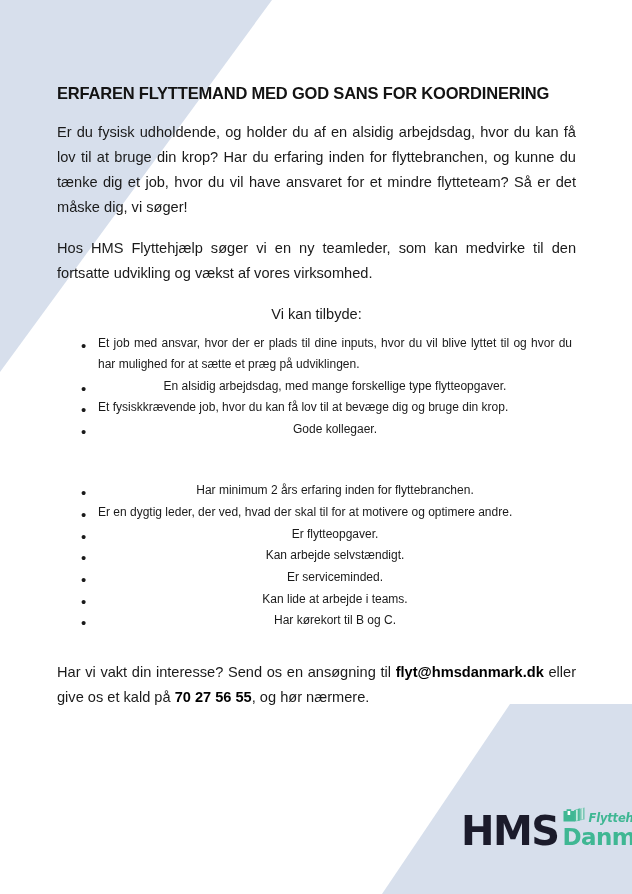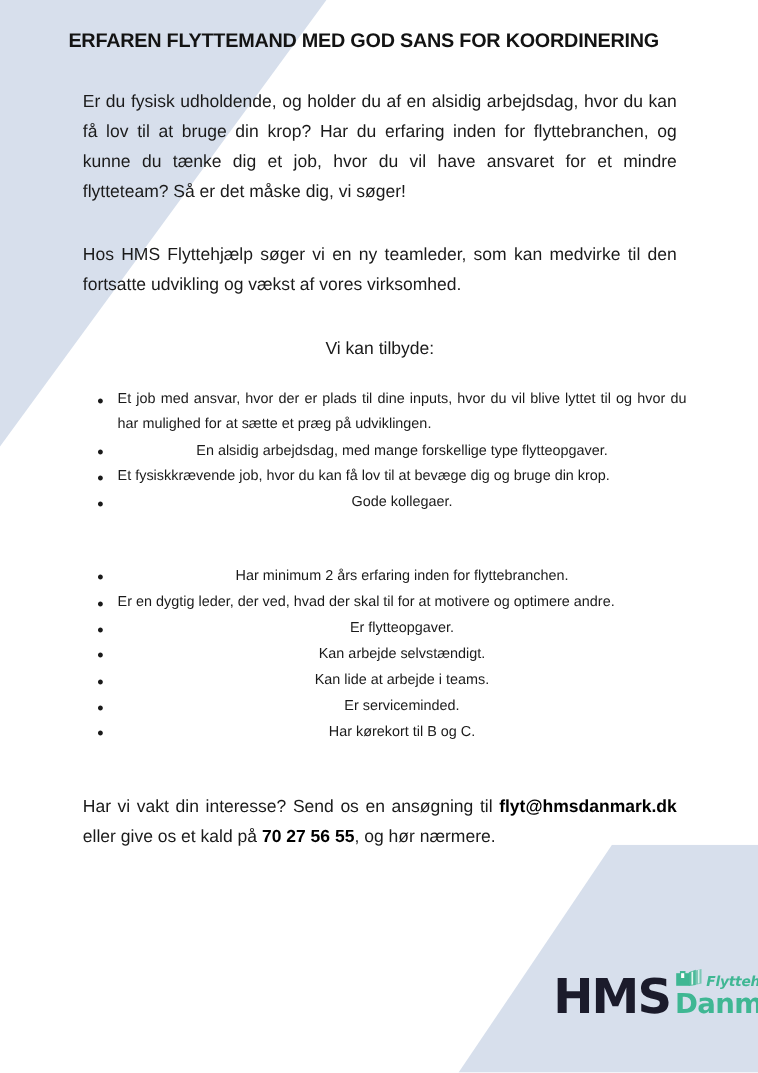--- a/index.html
+++ b/index.html
@@ -39,30 +39,30 @@
 
   
   #content {
     position: relative;
     z-index: 2;
     padding: 0 56px 0 57px;
   }
 
   #page-title {
     margin: 0;
-    padding-top: 24px;
+    padding-top: 83px;
     font-size: 16.5px;
     font-weight: bold;
     letter-spacing: -0.2px;
     color: #131313;
     line-height: 1.25;
   }
 
   p.para {
-    margin: 12px;
+    margin: 0;
     padding-top: 16px;
     font-size: 14.6px;
     line-height: 1.72;
     color: #1a1a1a;
     text-align: justify;
     text-justify: inter-word;
   }
   p.para.nojust {
     text-align: center;
   }
@@ -182,22 +182,22 @@
     <div class="spacer-sm"></div>
 
 
     <div class="spacer-md"></div>
 
     <ul class="bullets">
       <li class="nojust">Har minimum 2 års erfaring inden for flyttebranchen.</li>
       <li>Er en dygtig leder, der ved, hvad der skal til for at motivere og optimere andre.</li>
       <li class="nojust">Er flytteopgaver.</li>
       <li class="nojust">Kan arbejde selvstændigt.</li>
+      <li class="nojust">Er serviceminded.</li>
       <li class="nojust">Kan lide at arbejde i teams.</li>
-      <li class="nojust">Er serviceminded.</li>
       <li class="nojust">Har kørekort til B og C.</li>
     </ul>
 
     <div class="spacer-sm"></div>
 
     <p class="para"><span>Har vi vakt din interesse? Send os en ansøgning til </span><b class="em">flyt@hmsdanmark.dk</b><span> eller give os et kald på </span><b class="em">70 27 56 55</b><span>, og hør nærmere.</span></p>
 
   </div>
 
   <div id="logo">

